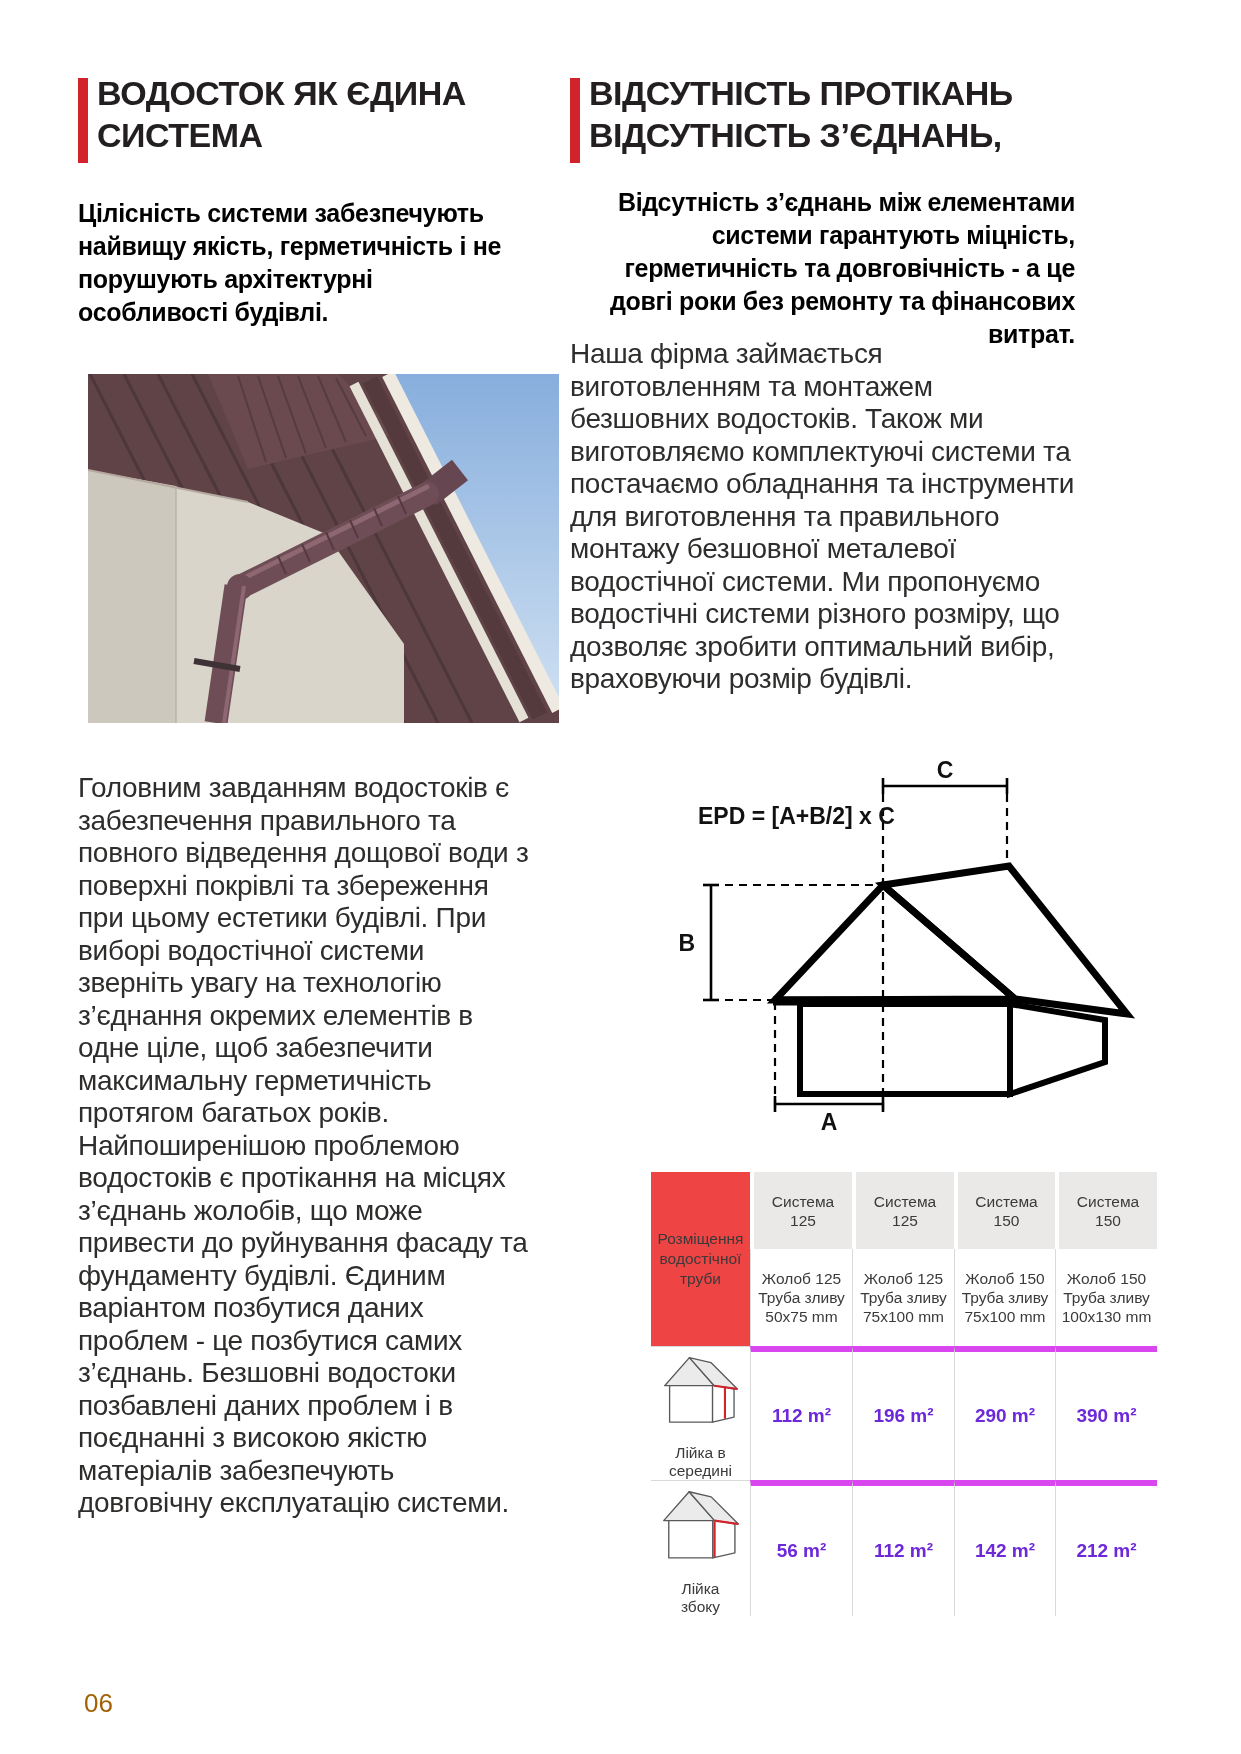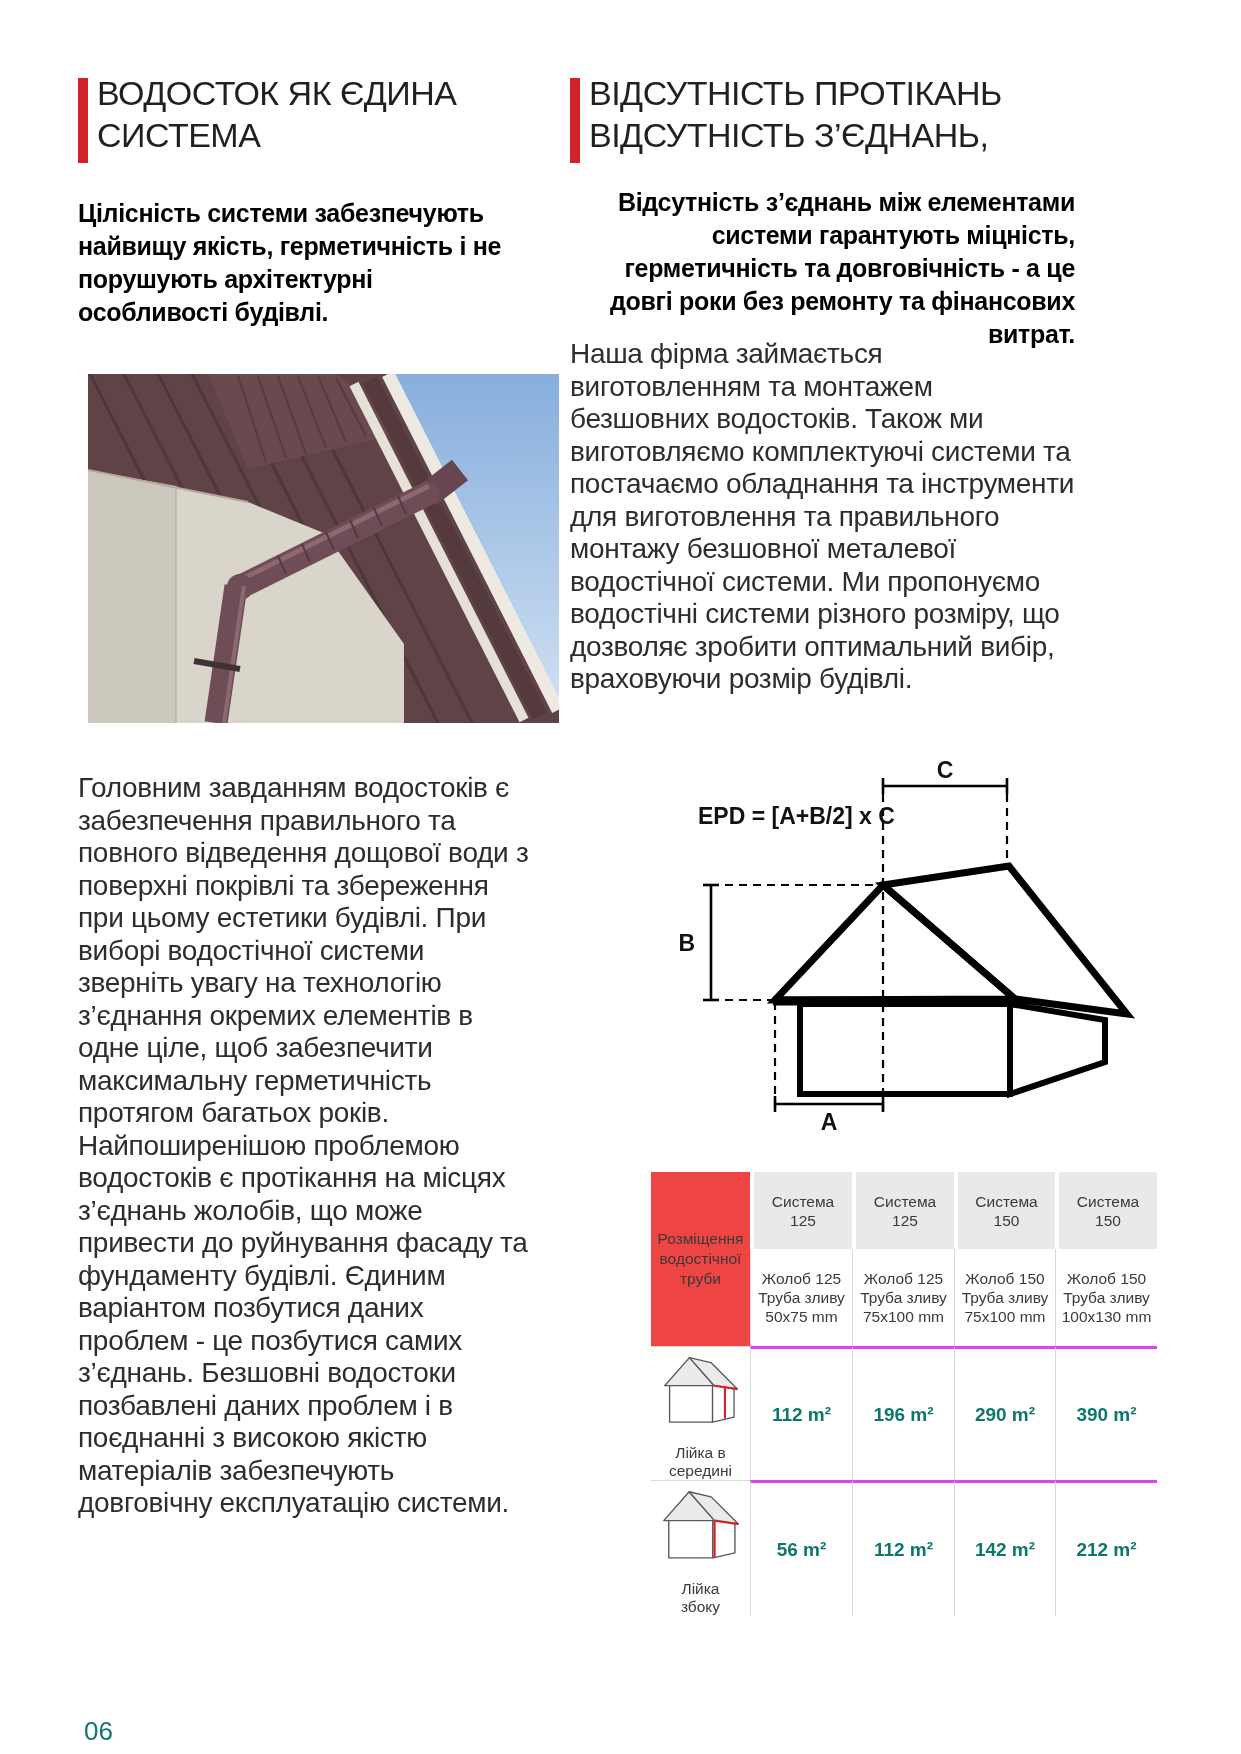--- a/index.html
+++ b/index.html
@@ -1,40 +1,40 @@
 <!DOCTYPE html>
 <html><head>
 <meta charset="utf-8">
 <style>
   html,body{margin:0;padding:0;background:#ffffff;}
   .page{position:relative;width:1241px;height:1754px;background:#ffffff;overflow:hidden;
         font-family:"Liberation Sans",sans-serif;color:#2b2b2b;}
   .redbar{position:absolute;width:10px;height:85px;background:#d2232a;}
-  .heading{position:absolute;font-size:34px;font-weight:normal;line-height:42px;
+  .heading{position:absolute;font-size:34px;font-weight:bold;line-height:42px;
            color:#231f20;letter-spacing:-0.5px;}
   .lead{position:absolute;font-size:25px;font-weight:bold;line-height:33px;
         color:#000000;letter-spacing:-0.3px;}
   .bodytext{position:absolute;font-size:28px;line-height:32.5px;color:#2e2d2c;letter-spacing:-0.3px;}
   .photo{position:absolute;left:88px;top:374px;width:471px;height:349px;}
   .diagram{position:absolute;left:635px;top:752px;width:520px;height:382px;}
   .pre{white-space:pre-line;}
   
   .tbl{position:absolute;left:651px;top:1172px;display:grid;
        grid-template-columns:99px 102px 102px 101px 102px;
        grid-template-rows:77px 97px 134px 136px;
        font-size:15.5px;color:#3a3a3a;}
   .tbl .cell{display:flex;align-items:center;justify-content:center;text-align:center;box-sizing:border-box;}
   .corner{grid-row:1 / span 2;background:#ef4444;line-height:20px;}
   .sys{background:#eae9e8;border-left:4px solid #ffffff;line-height:19px;}
   .spec{border-left:1px solid #d9d9d9;line-height:19px;}
   .rlabel{border-top:1px solid #d9d9d9;flex-direction:column;line-height:18px;padding-top:4px;}
-  .val{border-top:3px solid #d946ef;border-left:1px solid #d9d9d9;font-weight:bold;
-       font-size:19px;color:#0f766e;}
+  .val{border-top:6px solid #d946ef;border-left:1px solid #d9d9d9;font-weight:bold;
+       font-size:19px;color:#6d28d9;}
   .caption{margin-top:17px;}
-  .pagenum{position:absolute;left:84px;top:1688px;font-size:26px;color:#0f766e;margin-top:28px;}
+  .pagenum{position:absolute;left:84px;top:1688px;font-size:26px;color:#a16207;}
 </style>
 </head>
 <body>
 
 <div class="page">
 
   <div class="redbar" style="left:78px;top:78px;"></div>
   <div class="heading" style="left:97px;top:72px;">
     <div>ВОДОСТОК ЯК ЄДИНА</div>
     <div>СИСТЕМА</div>

